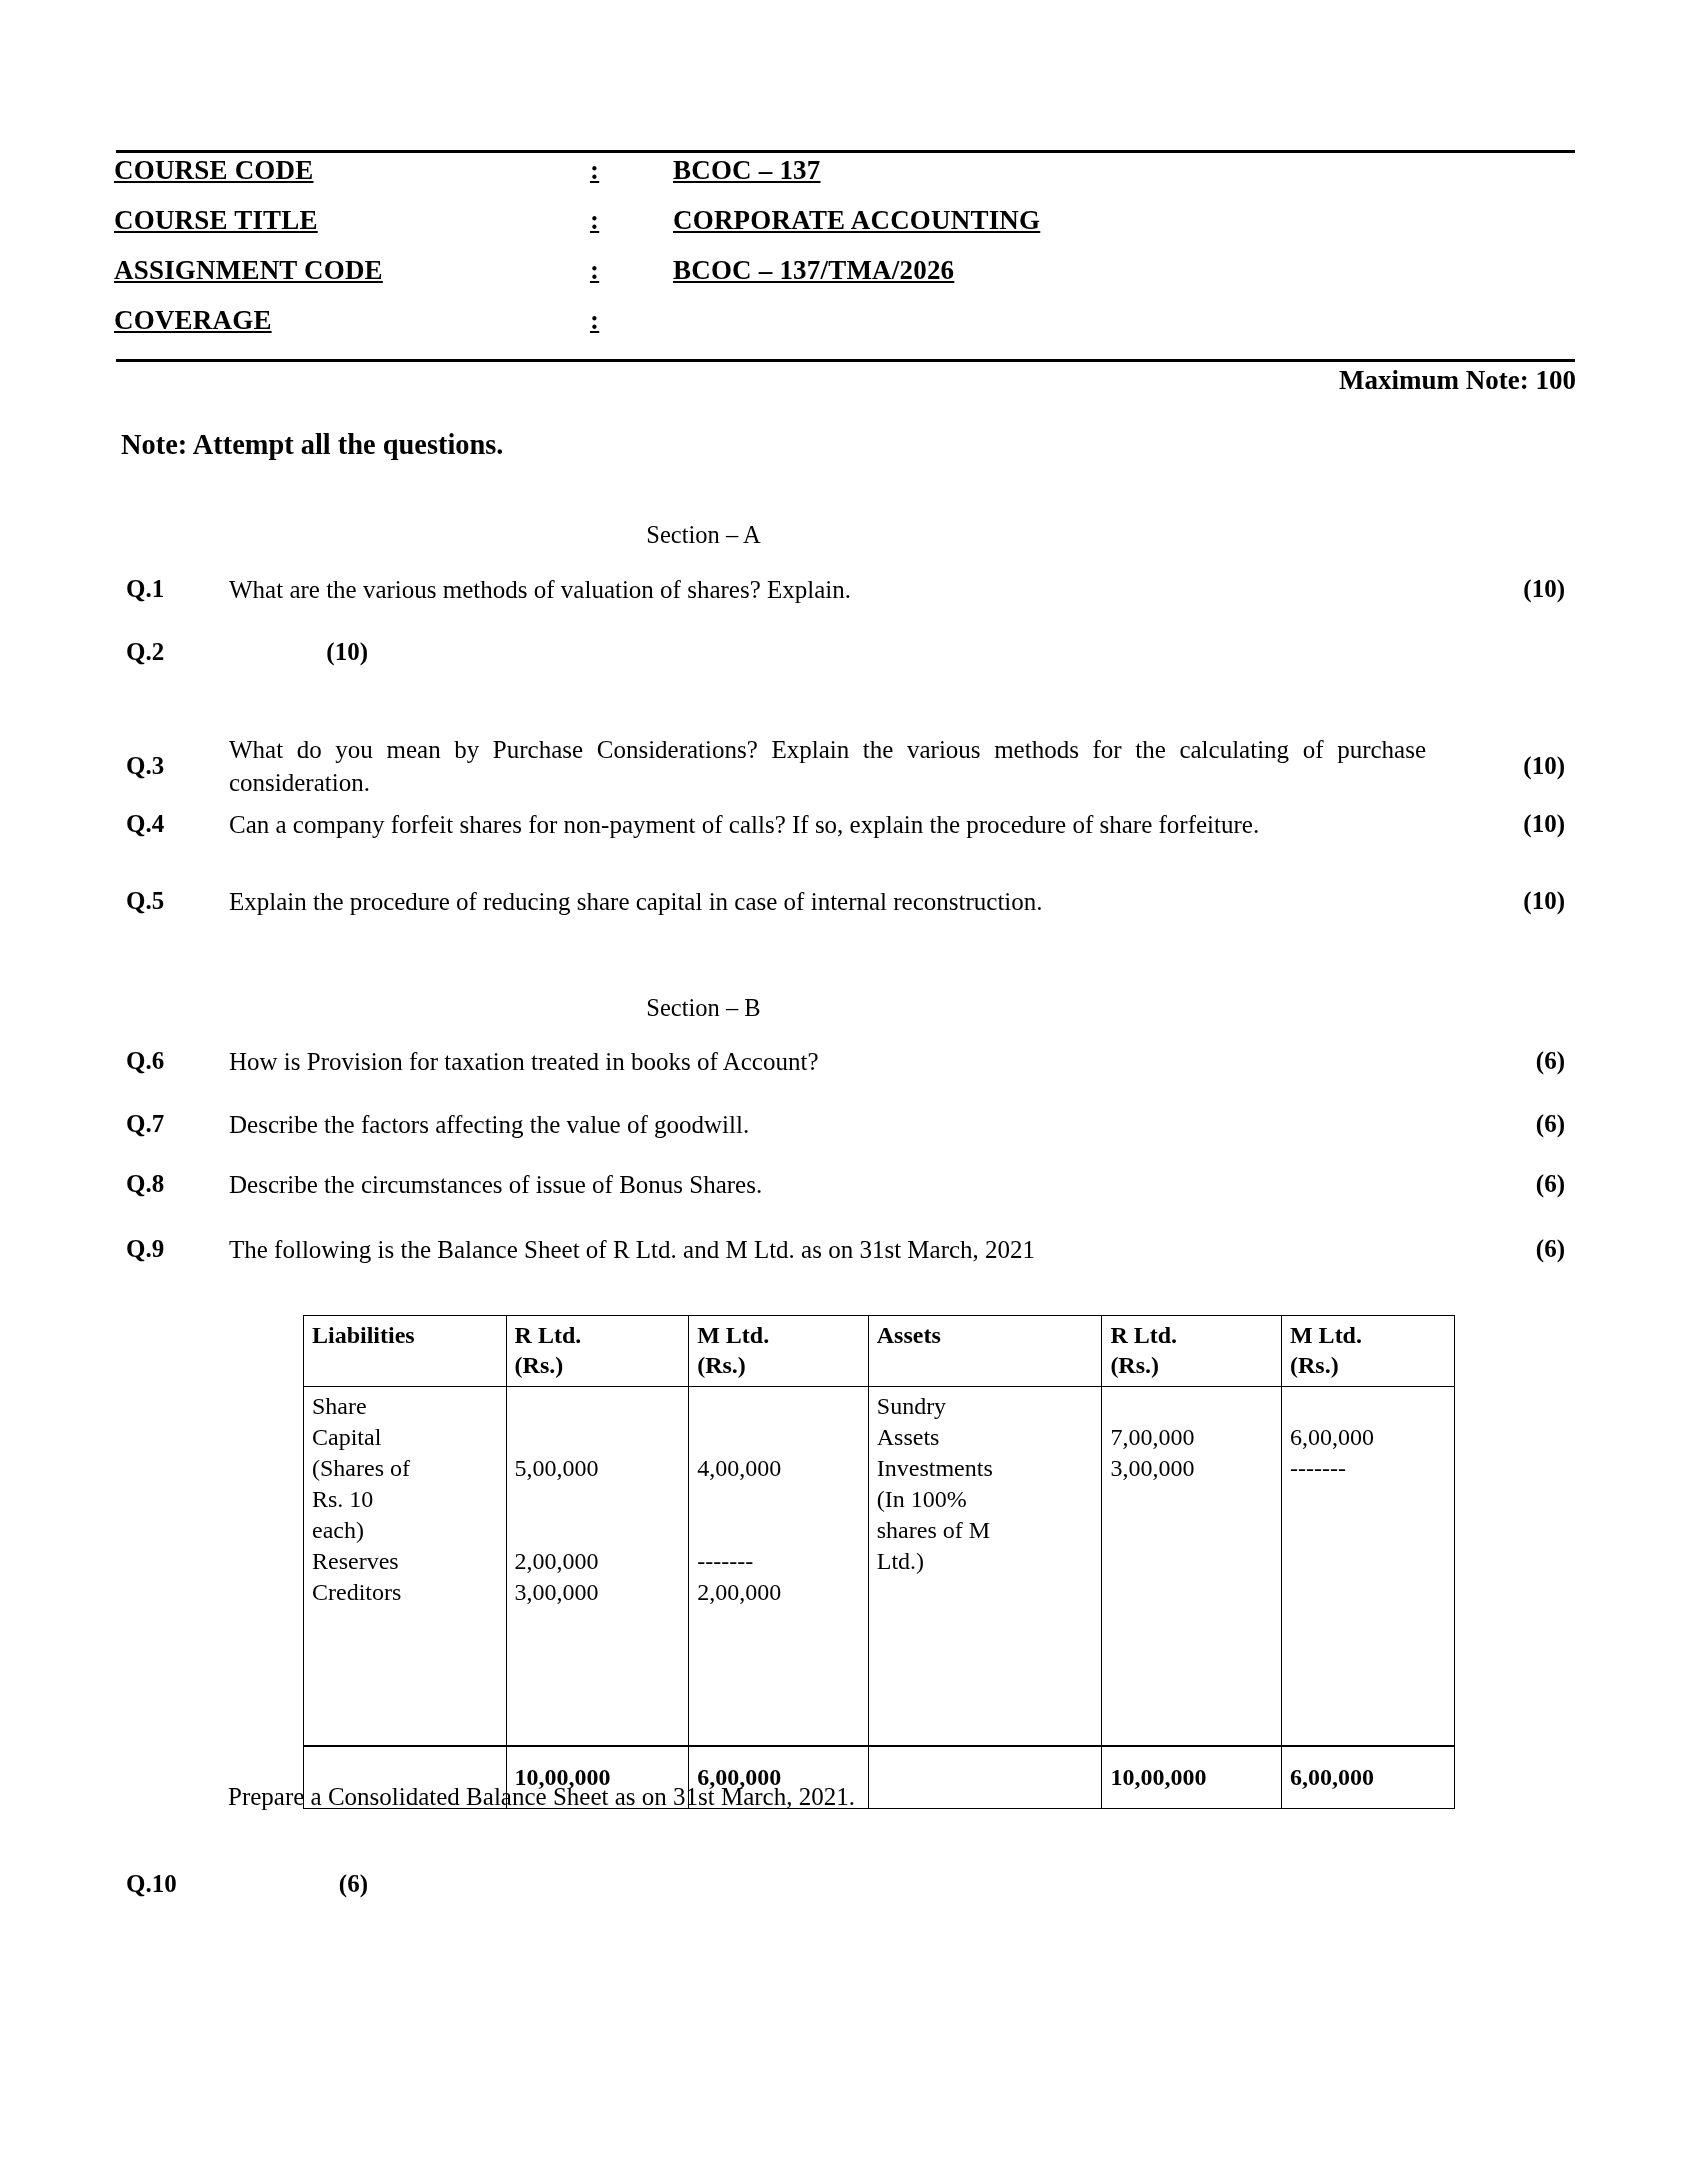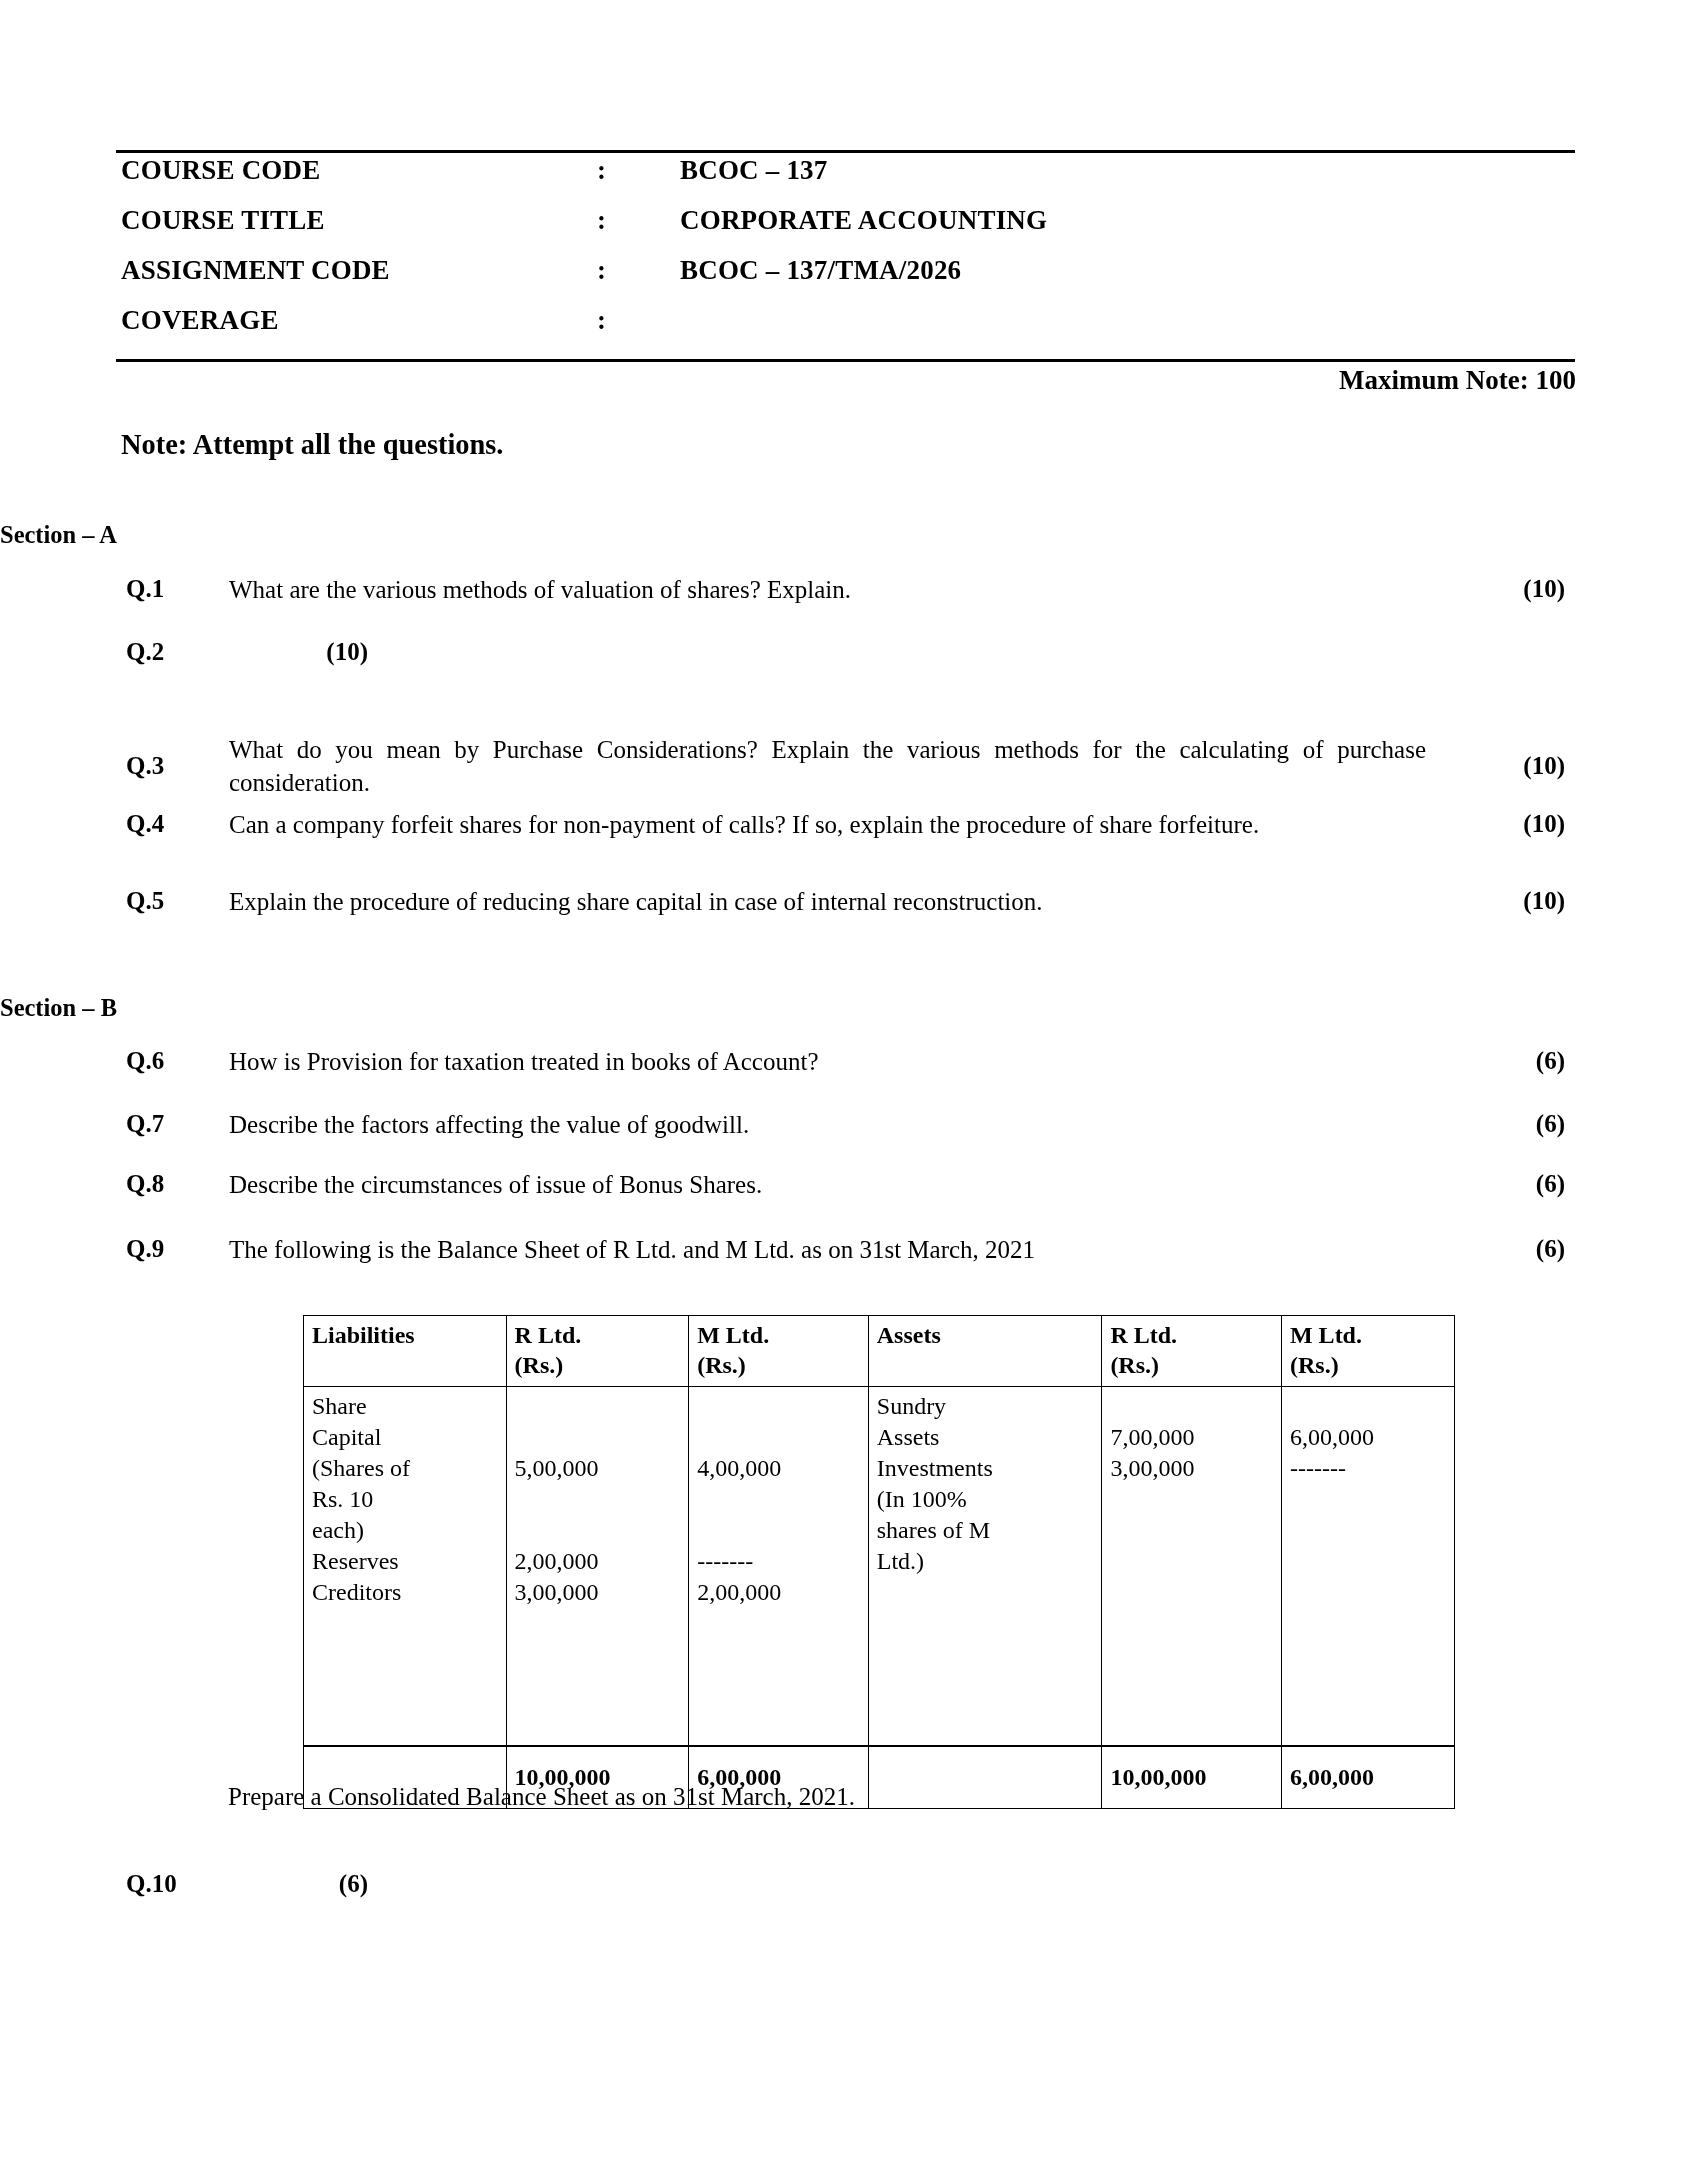--- a/index.html
+++ b/index.html
@@ -37,23 +37,24 @@
     left: 116px;
     width: 1459px;
     border-top: 3.3px solid #000;
     height: 0;
   }
   .rule-top { top: 150px; }
   .rule-bottom { top: 359px; }
 
   .meta-block {
     position: absolute;
-    left: 121px;
+    left: 114px;
     top: 155px;
     width: 1456px;
+    text-decoration: underline;
   }
   .meta-row {
     display: flex;
     align-items: baseline;
     height: 50px;
     font-size: 27px;
     font-weight: bold;
     letter-spacing: 0.2px;
   }
   .meta-label { width: 476px; flex: none; }
@@ -74,22 +75,23 @@
     top: 429px;
     font-size: 28.4px;
     font-weight: bold;
   }
 
   
   .section-head {
     position: absolute;
     left: 0;
     width: 1407px;
+    text-align: center;
     font-size: 24.5px;
-    font-weight: bold;
+    font-weight: normal;
   }
   .sec-a { top: 521px; }
   .sec-b { top: 994px; }
 
   
   .q {
     position: absolute;
     display: flex;
     align-items: center;
   }

